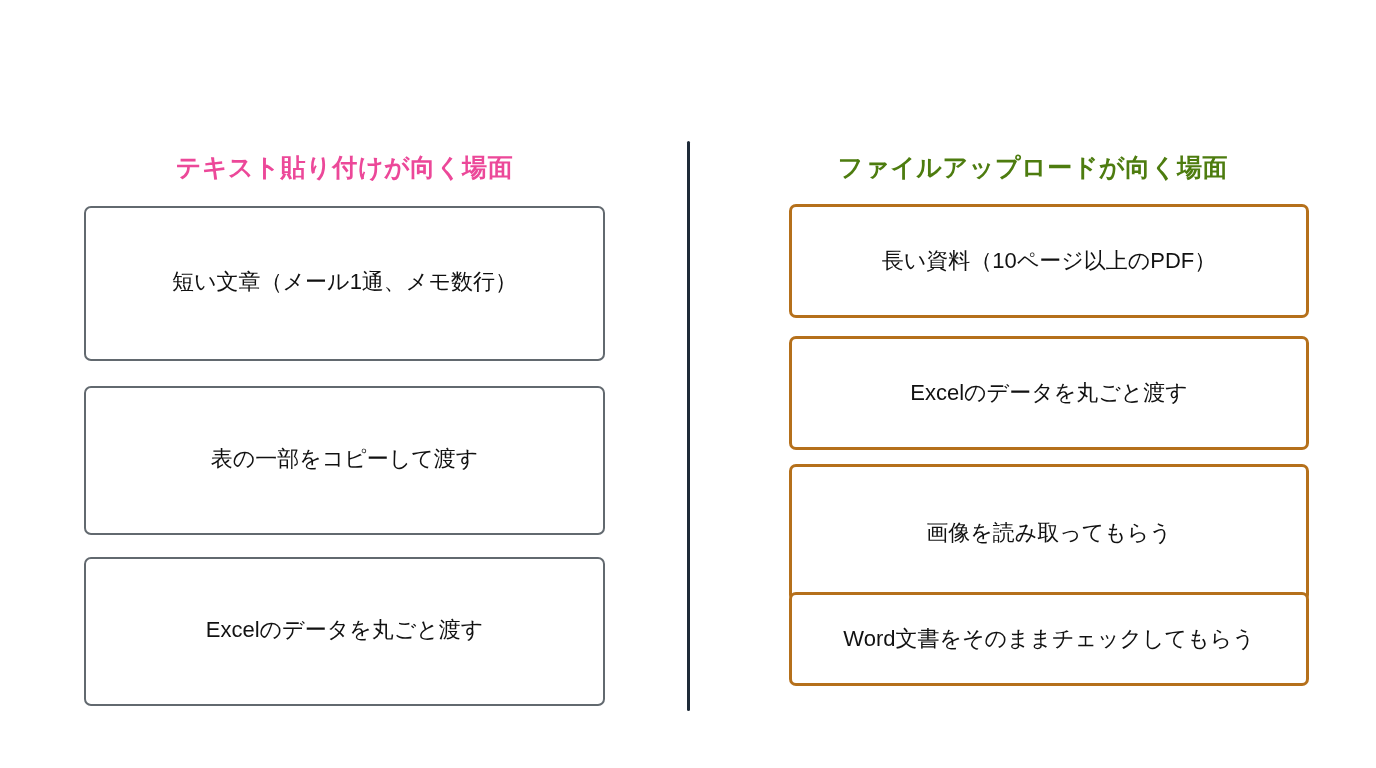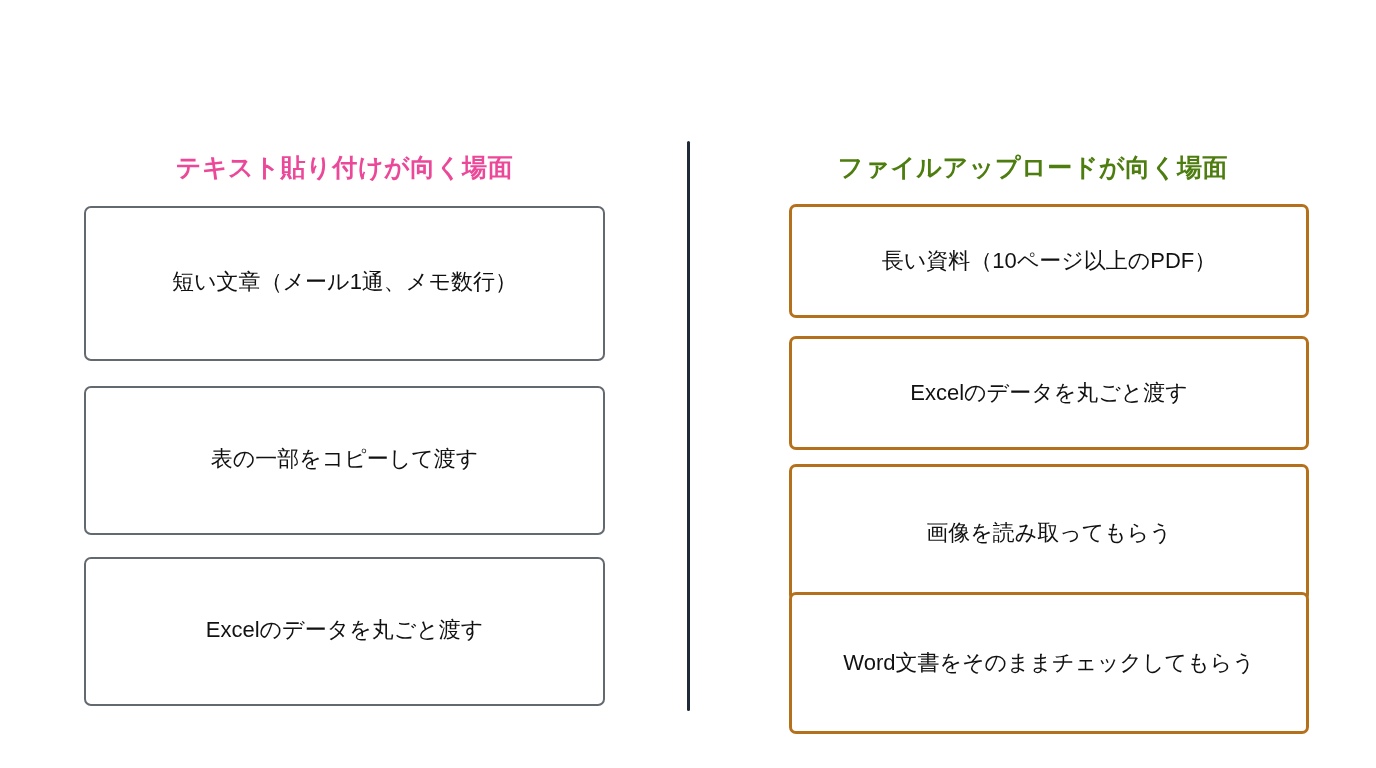--- a/index.html
+++ b/index.html
@@ -101,21 +101,21 @@
 
   
   .lcard-0 { top: 206px; height: 155px; }
   .lcard-1 { top: 386px; height: 149px; }
   .lcard-2 { top: 557px; height: 149px; }
 
   
   .rcard-0 { top: 204px; height: 114px; }
   .rcard-1 { top: 336px; height: 114px; text-align: right; }
   .rcard-2 { top: 464px; height: 138px; }
-  .rcard-3 { top: 592px; height: 142px; }
+  .rcard-3 { top: 592px; height: 94px; }
 
   .card-text { display: block; }
 </style>
 </head>
 <body>
 
 <div class="slide">
 
 
   <div class="divider"></div>

